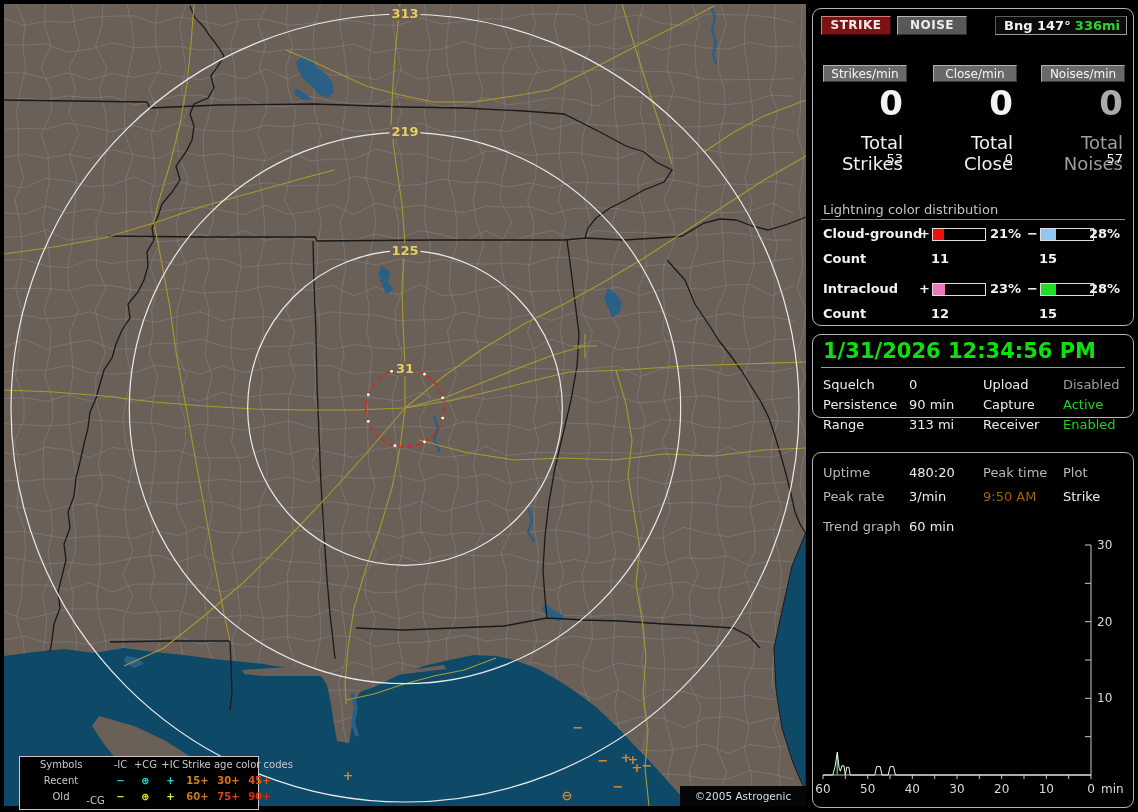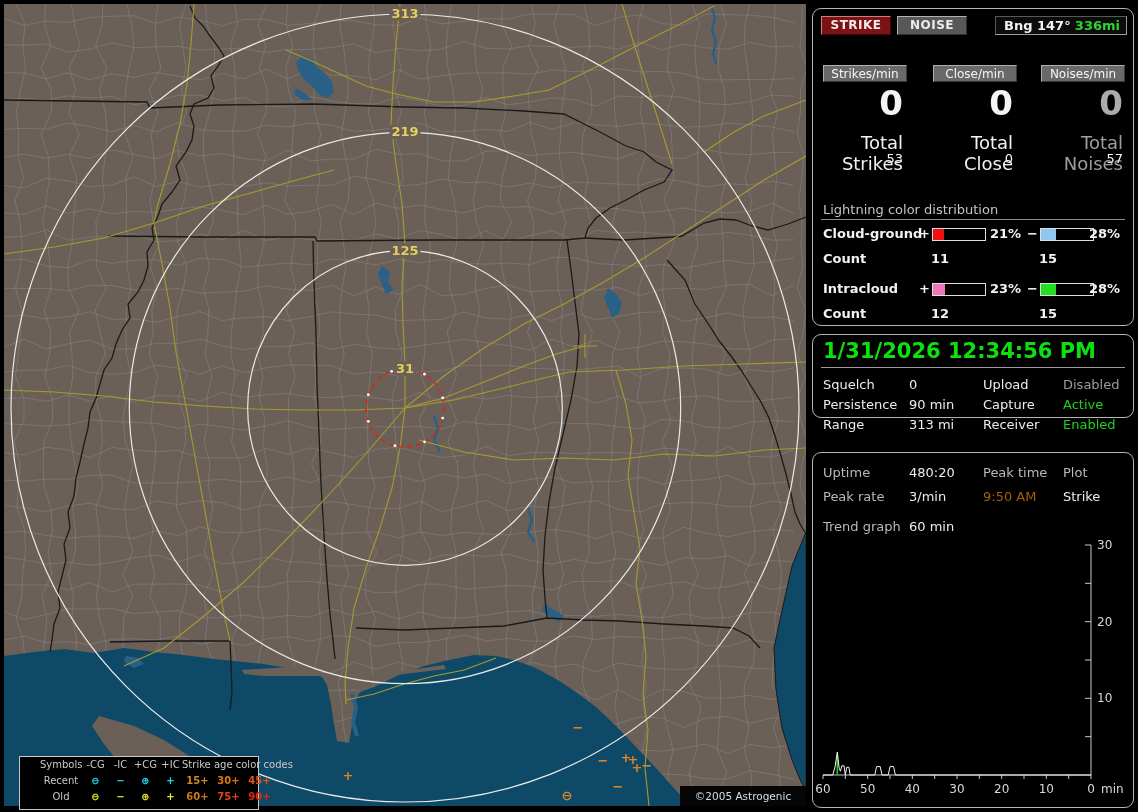--- a/index.html
+++ b/index.html
@@ -7,21 +7,21 @@
          font-family:"DejaVu Sans","Liberation Sans",sans-serif;color:#e8e8e8;}
   
   #map-wrap{position:absolute;left:4px;top:4px;width:802px;height:802px;}
   #copyright{position:absolute;left:676px;top:782px;width:126px;height:20px;background:#060606;
              color:#dcdcdc;font-size:10.5px;line-height:20px;text-align:center;}
   #map-legend{position:absolute;left:15px;top:752px;width:238px;height:52px;background:#000;
               border:1px solid #c8c8c8;font-size:10px;color:#c8c8c8;line-height:16px;}
   .lg-row{white-space:nowrap;height:16px;}
   .lg-row span{display:inline-block;text-align:center;vertical-align:top;}
   .lg-c0{width:42px;text-align:right;padding-left:20px;}
-  .lg-c1{width:27px;} .lg-c2{width:23px;} .lg-c3{width:27px;} .lg-c4{width:23px;}
+  .lg-c1{width:27px;margin-top:36px;} .lg-c2{width:23px;} .lg-c3{width:27px;} .lg-c4{width:23px;}
   .lg-age{width:31px;font-weight:bold;}
   .lg-agehdr{width:93px;text-align:center;}
   .lg-sym{font-weight:bold;}
   
   .panel{position:absolute;left:812px;width:322px;background:#000;border:1px solid #b4b4b4;
          border-radius:9px;box-sizing:border-box;}
   #panel1{top:8px;height:318px;}
   #panel2{top:334px;height:84px;}
   #panel3{top:452px;height:356px;}
   .btn{position:absolute;top:7px;height:19px;font-size:12px;font-weight:bold;text-align:center;

